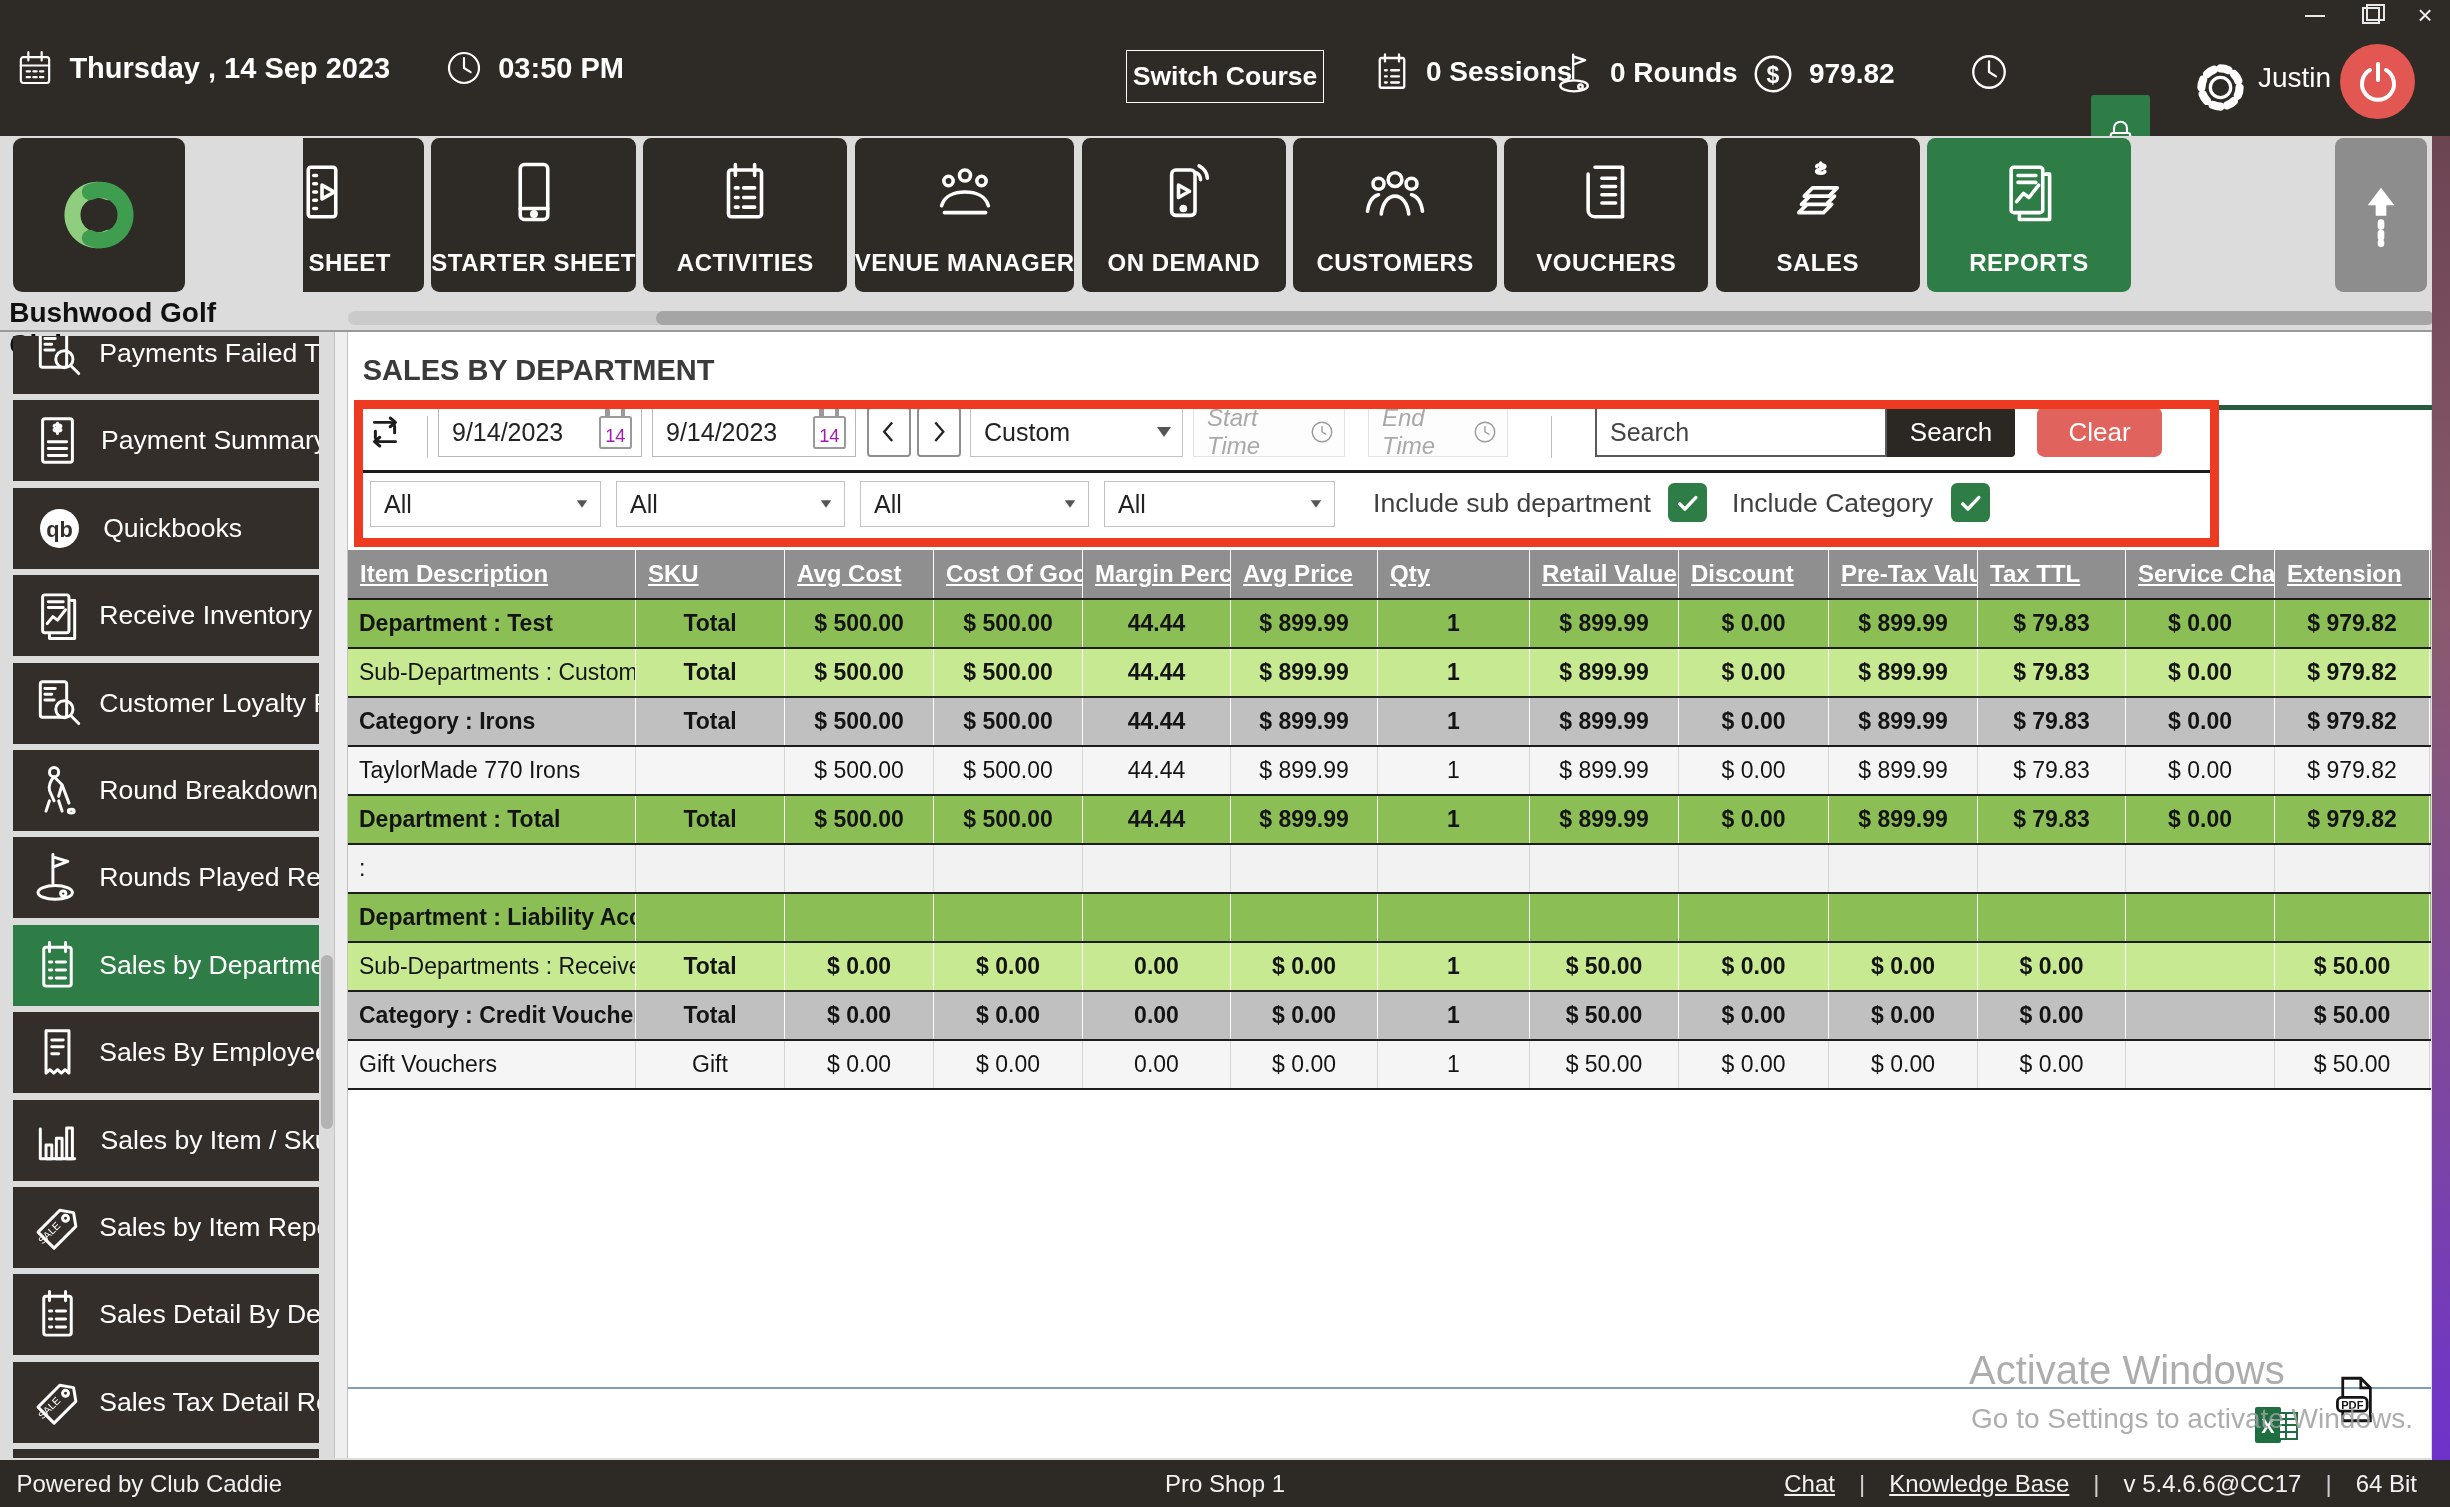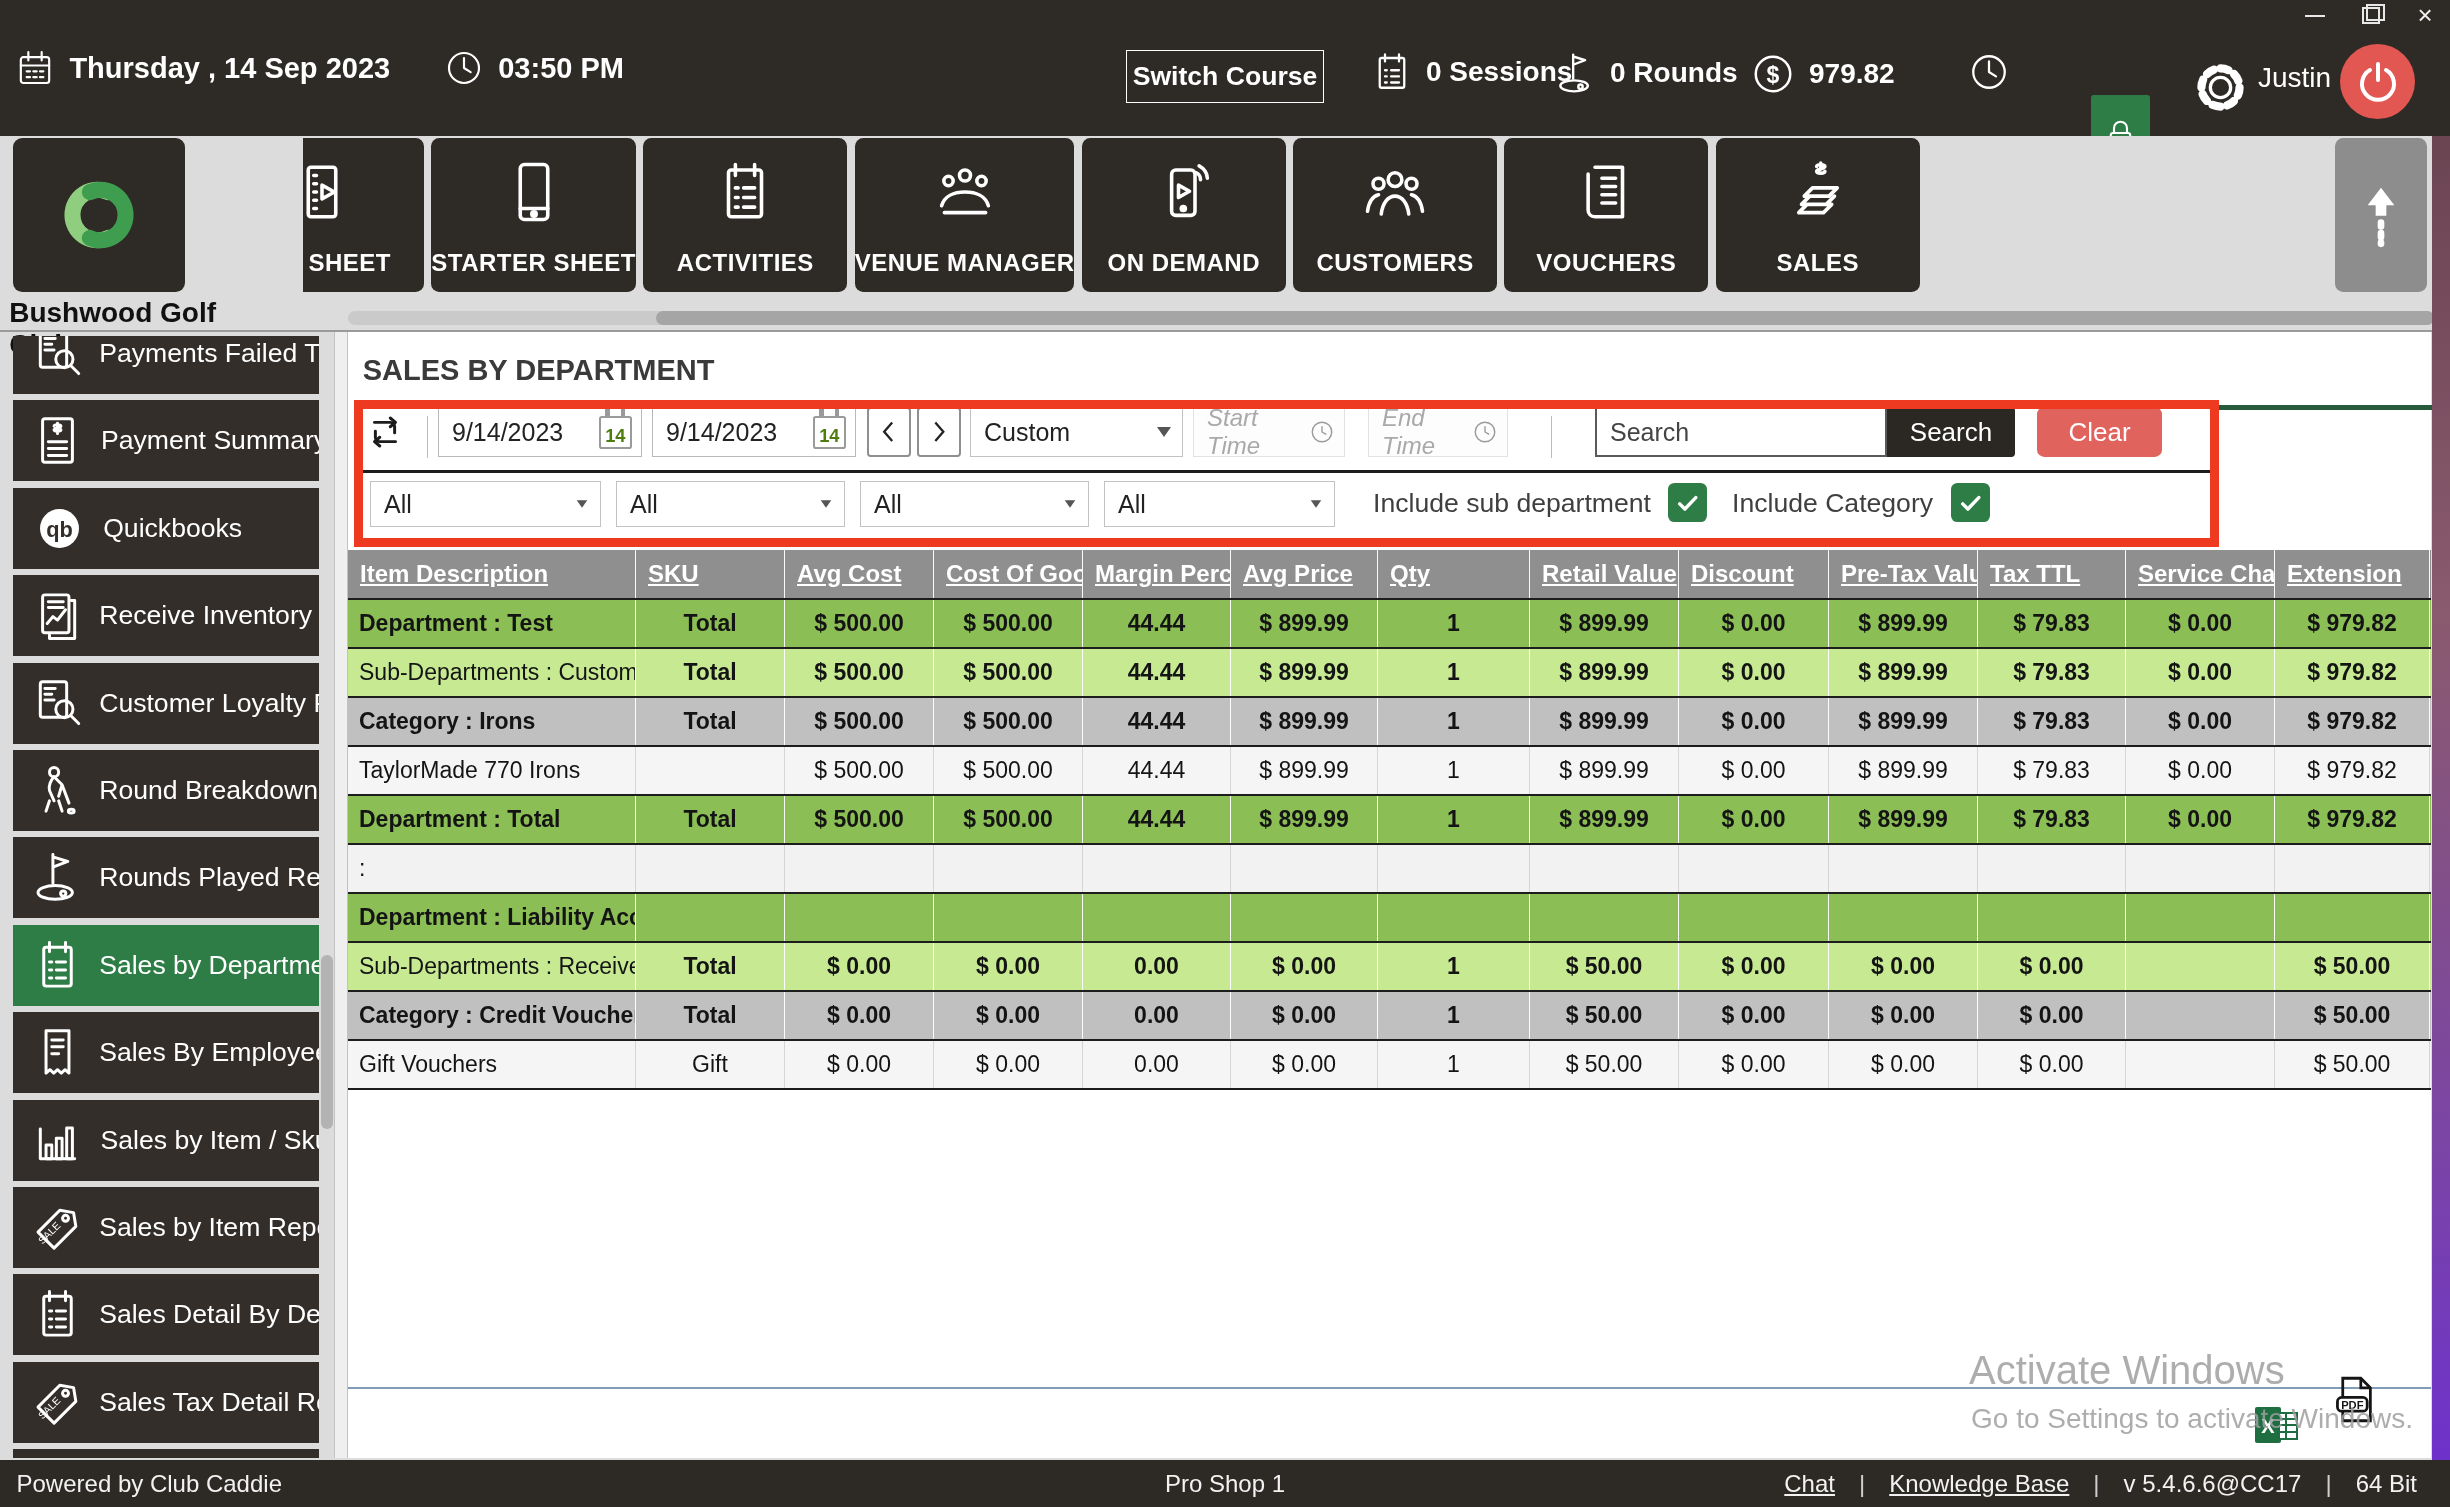--- a/index.html
+++ b/index.html
@@ -58,22 +58,22 @@
   .main { position:absolute; left:348px; top:332px; width:2083px; height:1126px; background:#fff; }
   .report-title { position:absolute; left:14.7px; top:22px; font-size:29px; font-weight:800; color:#3a3a3a; }
   .green-topline { position:absolute; left:1869px; top:73px; width:215px; height:4.6px; background:#265c3b; }
   .annotation-box { position:absolute; left:5.5px; top:68px; width:1865px; height:147px; border:9.2px solid #ee3a20; z-index:6; pointer-events:none; }
   .filters-sep { position:absolute; left:9.2px; top:138px; width:1858px; border-top:3.7px solid #1c1c1c; }
   .f1 { position:absolute; top:75px; height:50px; }
   .f2 { position:absolute; top:149px; height:46px; }
   .vdivider { position:absolute; width:0; height:42px; border-left:1.8px solid #bbb; }
   .date-input { border:1.8px solid #b9b9b9; background:#fff; display:flex; align-items:center; justify-content:space-between;
     padding:0 9.2px 0 13px; font-size:25px; color:#222; cursor:text; }
-  .mini-cal { width:33px; height:33px; border:2.8px solid #9a9a9a; border-radius:2.8px; position:relative; color:#4d7c0f;
-    font-size:18.3px; font-weight:bold; display:flex; align-items:flex-end; justify-content:center; }
+  .mini-cal { width:33px; height:33px; border:2.8px solid #9a9a9a; border-radius:2.8px; position:relative; color:#a21caf;
+    font-size:18.3px; font-weight:normal; display:flex; align-items:flex-end; justify-content:center; }
   .mini-cal::before, .mini-cal::after { content:""; position:absolute; top:-8.3px; width:4.6px; height:8.3px; background:#9a9a9a; }
   .mini-cal::before { left:4.6px; } .mini-cal::after { right:4.6px; }
   .nav-arrow { border:2.3px solid #8f8f8f; border-radius:3.7px; background:#fff; display:flex; align-items:center; justify-content:center; cursor:pointer; }
   .nav-arrow svg { stroke:#222; fill:none; stroke-width:4; }
   .selectbox { border:1.8px solid #c2c2c2; background:#fff; display:flex; align-items:center; justify-content:space-between;
     padding:0 11px 0 13px; font-size:25px; color:#222; cursor:pointer; }
   .caret { width:0; height:0; border-left:7.3px solid transparent; border-right:7.3px solid transparent; border-top:10px solid #555; }
   .time-input { border:1.8px solid #e2e2e2; background:#fdfdfd; display:flex; align-items:center; justify-content:space-between;
     padding:0 9.2px 0 13px; font-size:24px; font-style:italic; color:#a9a9a9; cursor:text; }
   .search-input { border:2.8px solid #5a5a5a; background:#fff; font-size:25px; color:#444; display:flex; align-items:center; padding-left:13px; cursor:text; }
@@ -286,20 +286,31 @@
           </div>
           <div class="tile">
             <span class="ico">
               <svg viewBox="0 0 48 48" width="66" height="66" fill="none" stroke="#fff" stroke-width="2.6" stroke-linecap="round" stroke-linejoin="round">
                 <path d="M26 3v4M23 5.5c0-1.8 6-1.8 6 0s-6 1.6-6 3.4 6 1.8 6 0"></path>
                 <path d="M14 27h18l6-6H20zM12 33h18l6-6M12 33l6-6M10 39h18l6-6H16z"></path>
               </svg>
             </span>
             <span class="tlabel">SALES</span>
           </div>
+          <div class="tile active">
+            <span class="ico">
+              <svg viewBox="0 0 48 48" width="66" height="66" fill="none" stroke="#fff" stroke-width="2.6" stroke-linecap="round" stroke-linejoin="round">
+                <rect x="11" y="6" width="23" height="33" rx="2"></rect>
+                <path d="M16 12h13M16 17h13"></path>
+                <path d="M15 31l5-6 4 3 7-9"></path>
+                <path d="M36 11h3v33H17v-3"></path>
+              </svg>
+            </span>
+            <span class="tlabel">REPORTS</span>
+          </div>
         </div>
     </div>
     <div class="logo-card">
       <svg viewBox="0 0 48 48" width="110" height="110" fill="none" stroke-linecap="round">
         <path d="M28 14a11 11 0 1 0 0 20" stroke="#8fce7e" stroke-width="7"></path>
         <path d="M20 14a11 11 0 1 1 0 20" stroke="#3f9d4f" stroke-width="7"></path>
       </svg>
     </div>
     <div class="club-name">Bushwood Golf Club</div>
     <div class="up-tile">

